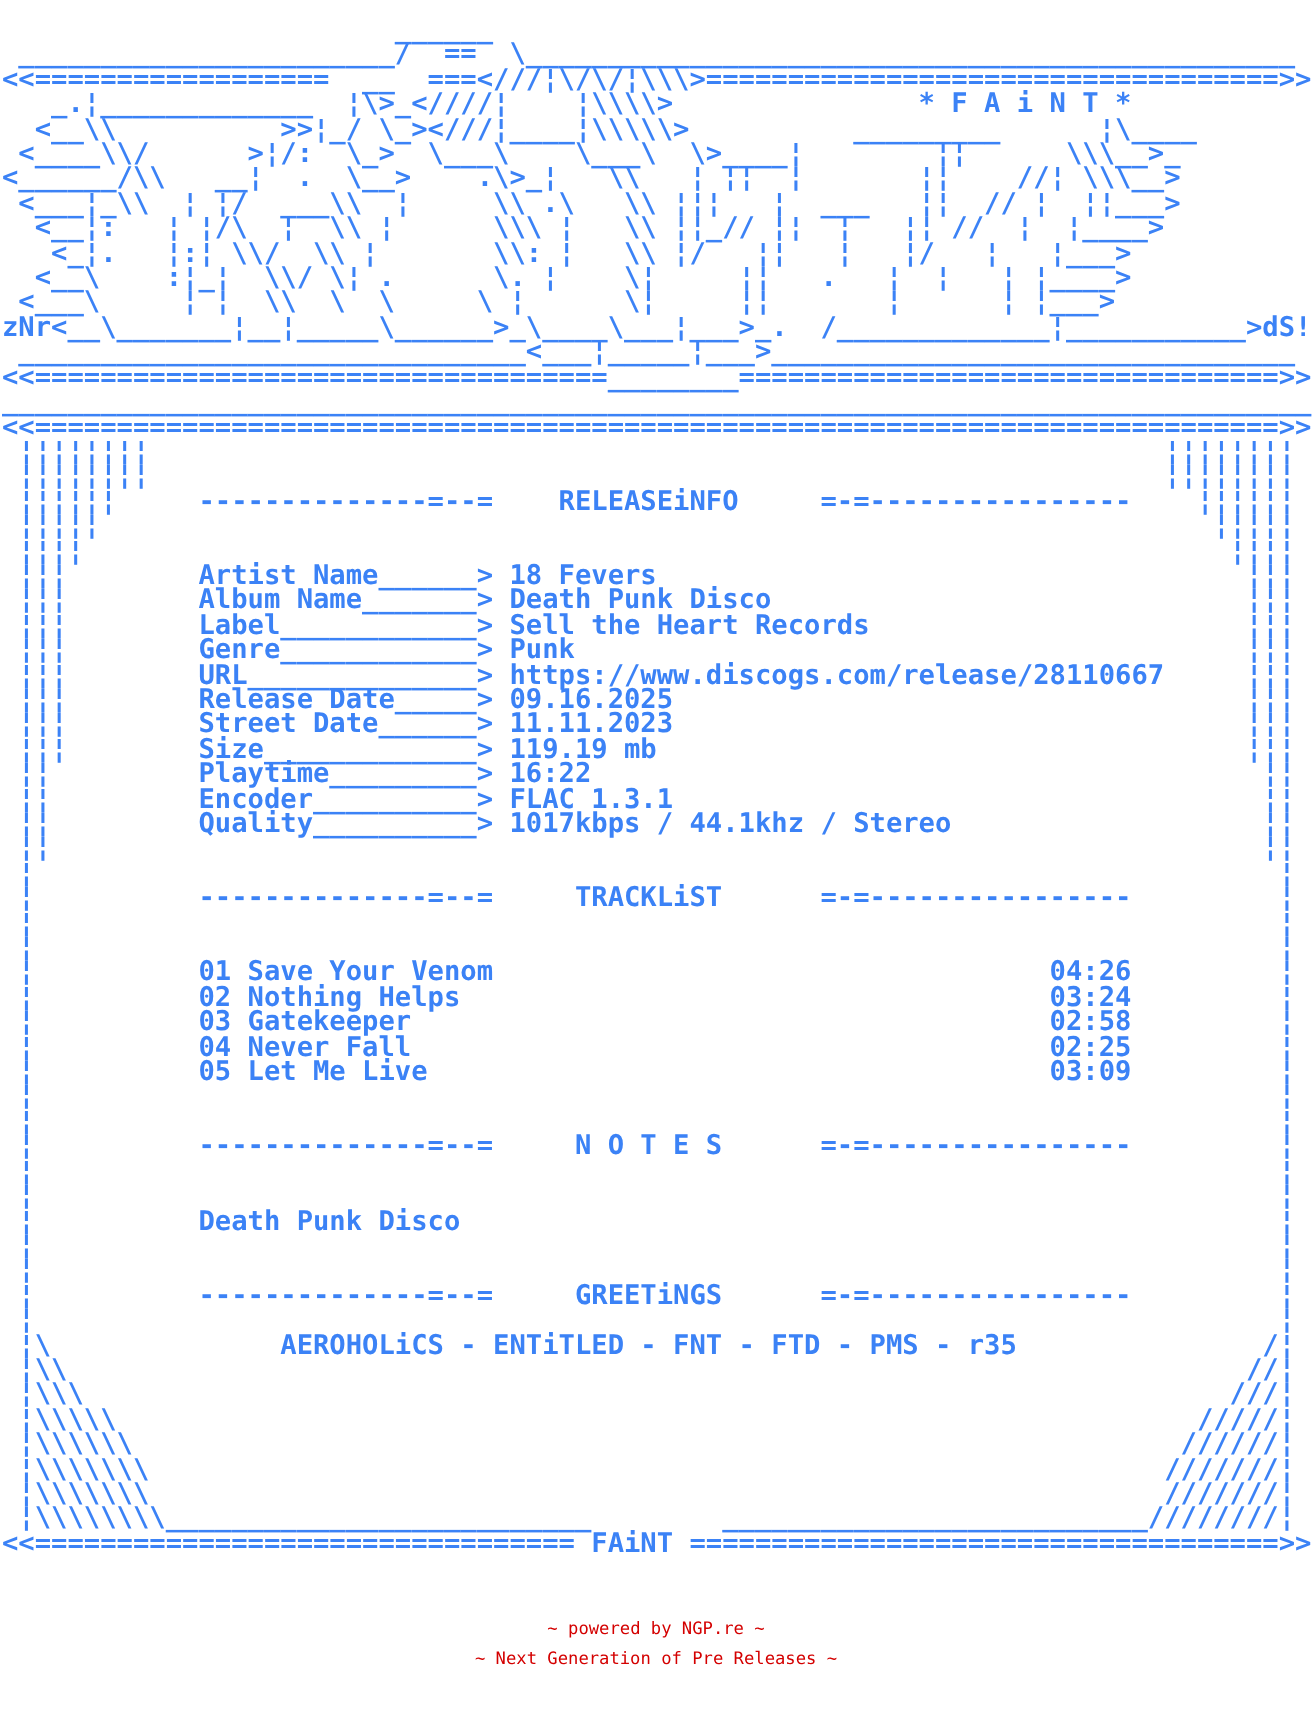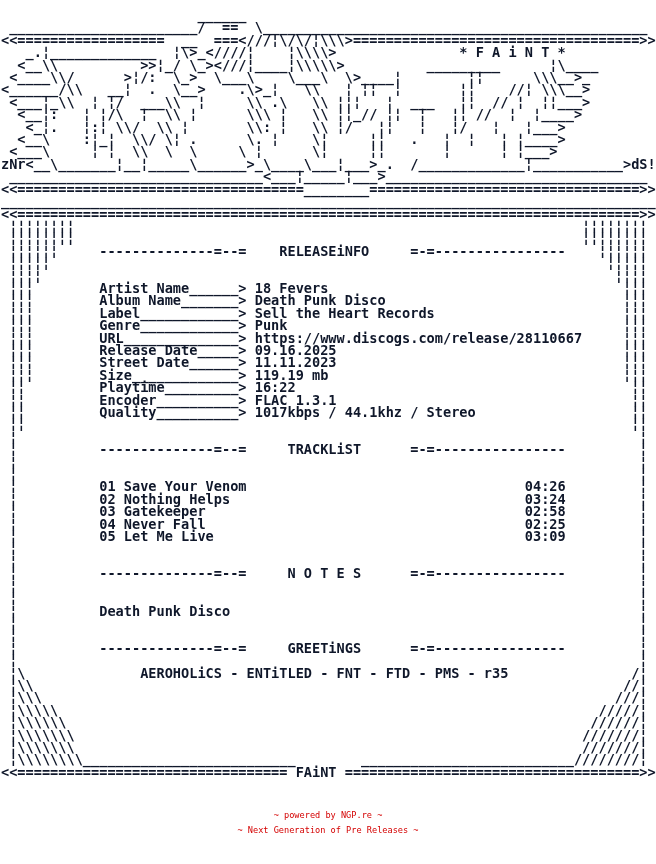--- a/index.html
+++ b/index.html
@@ -16,21 +16,21 @@
     top: 9px;
     left: 1px;
   }
   .nfo-grid pre {
     margin: 0;
     padding: 0;
     font-family: "DejaVu Sans Mono", "Liberation Mono", monospace;
     font-size: 13.6px;
     line-height: 12.4px;
     font-weight: bold;
-    color: #0f172a;
+    color: #3b82f6;
     white-space: pre;
     letter-spacing: 0;
   }
   .red-line {
     position: absolute;
     left: 0;
     width: 100%;
     text-align: center;
     font-family: "DejaVu Sans Mono", "Liberation Mono", monospace;
     font-size: 8.6px;

